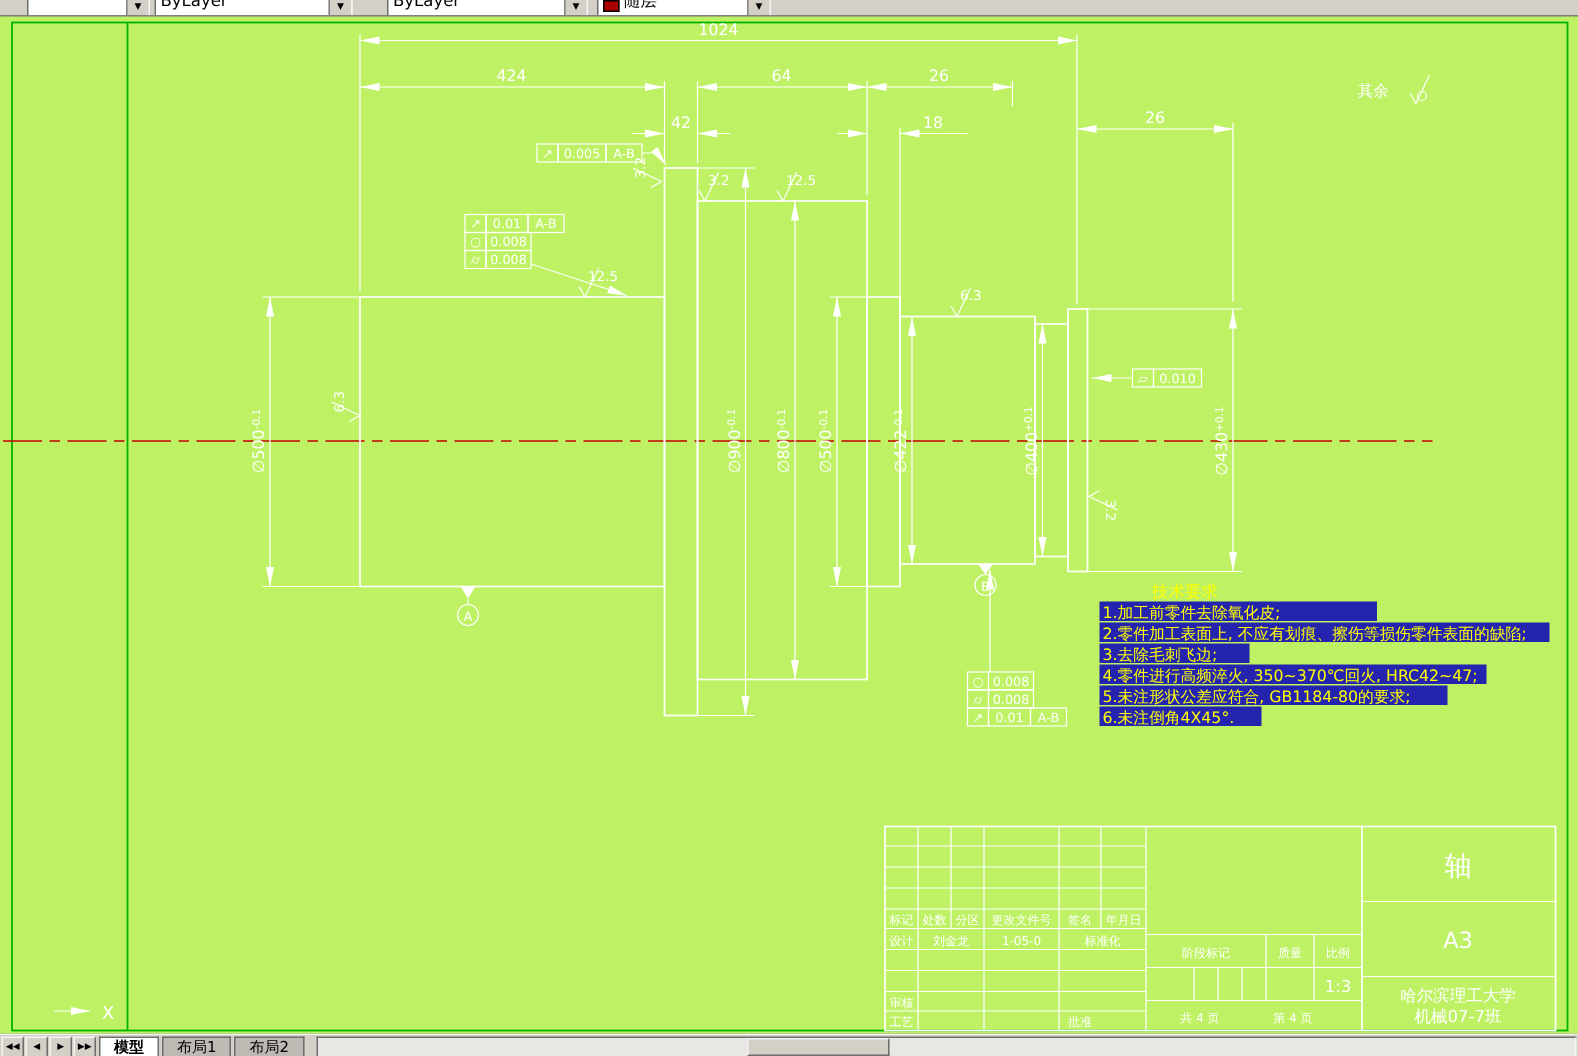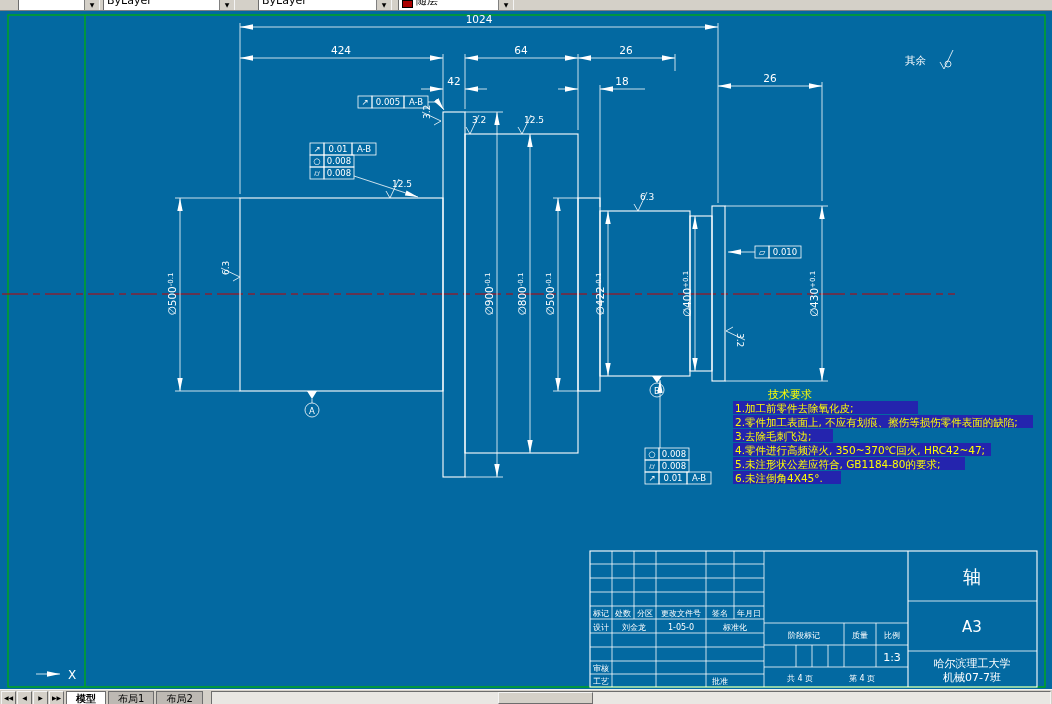--- a/index.html
+++ b/index.html
@@ -11,21 +11,21 @@
   .combo{position:absolute;top:-11px;height:20px;background:#fff;
          border:1px solid;border-color:#6d6d6d #f4f4f4 #f4f4f4 #6d6d6d;
          display:flex;align-items:flex-end;}
   .combo .val{flex:1;font-size:11px;line-height:10px;color:#000;padding:0 3px 4px 3px;
               white-space:nowrap;overflow:hidden;}
   .combo .drop{width:14px;height:18px;background:#d4d0c8;
                border-left:1px solid #808080;font-size:6px;line-height:26px;
                text-align:center;color:#000;}
   .swatch{width:9px;height:6px;margin:0 0 2px 3px;border:1px solid #000;}
   
-  .canvas{position:relative;height:678px;background:#0369a1;}
+  .canvas{position:relative;height:678px;background:#bef264;}
   svg{position:absolute;left:0;top:0;}
   .wl{stroke:#fff;stroke-width:1.1;fill:none;}
   .thin{stroke:#fff;stroke-width:0.8;fill:none;}
   .gl{stroke:#00b400;stroke-width:1.2;fill:none;}
   .cl{stroke:#c40000;stroke-width:1;fill:none;stroke-dasharray:26 5 7 5;}
   .dt{fill:#fff;font-size:10.5px;}
   .dtm{fill:#fff;font-size:10.5px;text-anchor:middle;}
   .tol{font-size:7px;}
   .fcf-t{fill:#fff;font-size:8.5px;text-anchor:middle;}
   .tb{fill:#fff;font-size:8.5px;text-anchor:middle;}

